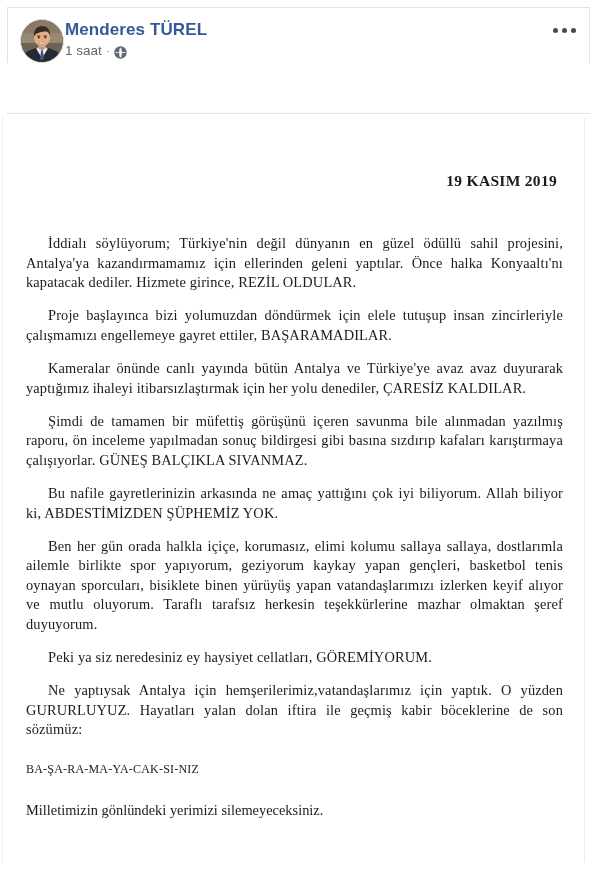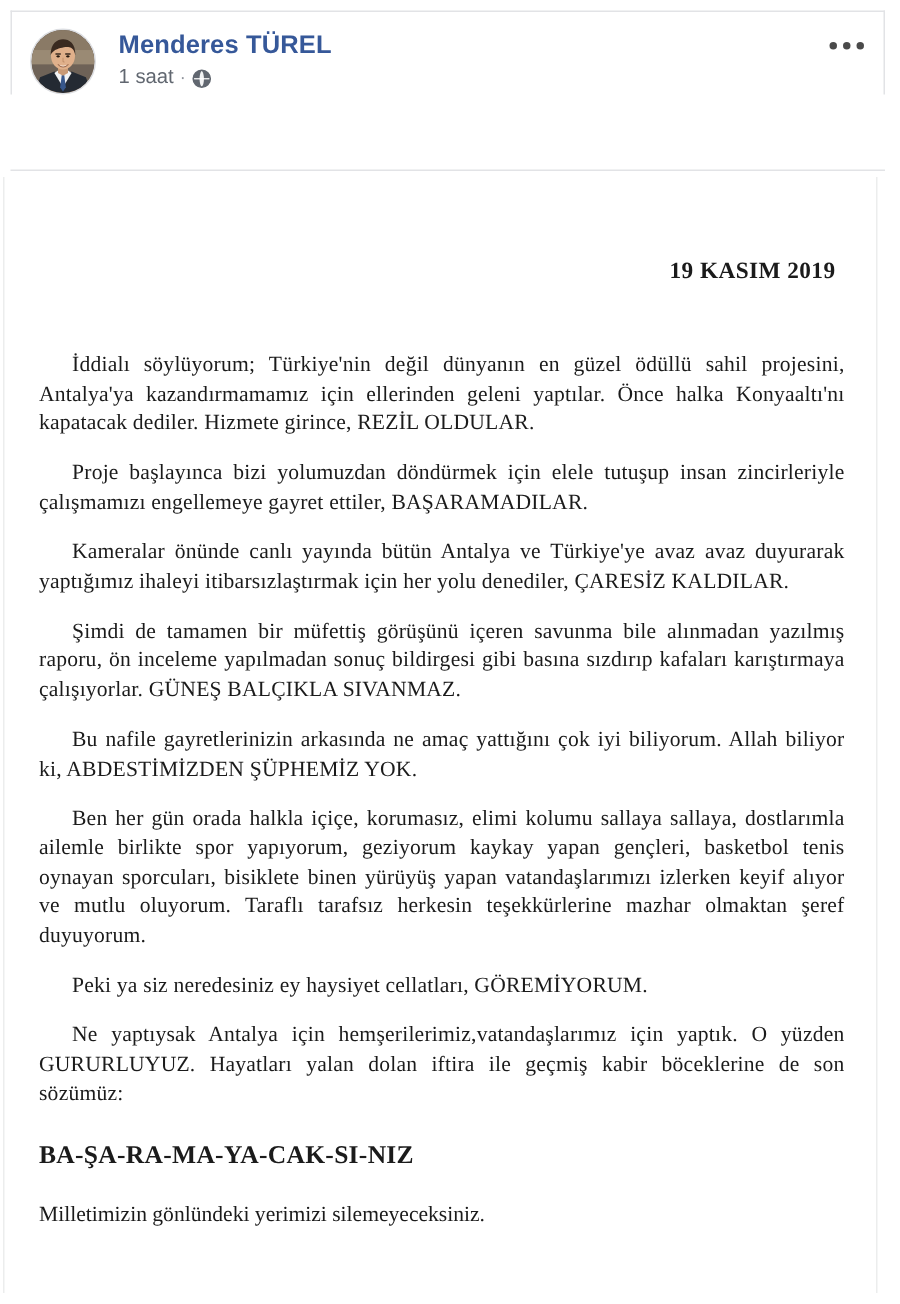--- a/index.html
+++ b/index.html
@@ -40,21 +40,21 @@
     flex: 0 0 44px;
     overflow: hidden;
     position: relative;
     background: #8d7d6e;
     border: 1px solid #dcdee2;
     box-sizing: border-box;
   }
   .avatar svg { display: block; width: 100%; height: 100%; }
 
   .poster-meta {
-    margin-left: 15px;
+    margin-left: 1px;
     padding-top: 1px;
   }
 
   .poster-name {
     color: #365899;
     font-size: 17px;
     font-weight: bold;
     line-height: 20px;
     letter-spacing: 0.1px;
     white-space: nowrap;
@@ -153,25 +153,25 @@
     line-height: 19.6px;
     text-align: justify;
     text-indent: 22px;
     margin: 0 0 13.5px 0;
     padding-right: 8px;
     letter-spacing: 0.01em;
     font-weight: 500;
   }
 
   .doc-slogan {
-    font-size: 17px;
+    font-size: 12px;
     line-height: 19px;
     margin: 20px 0 0 0;
     letter-spacing: 0.2px;
-    font-weight: 700;
+    font-weight: 400;
   }
 
   .doc-closing {
     font-size: 14.4px;
     line-height: 19px;
     margin: 22px 0 0 0;
     font-weight: 500;
   }
 </style>
 </head>

